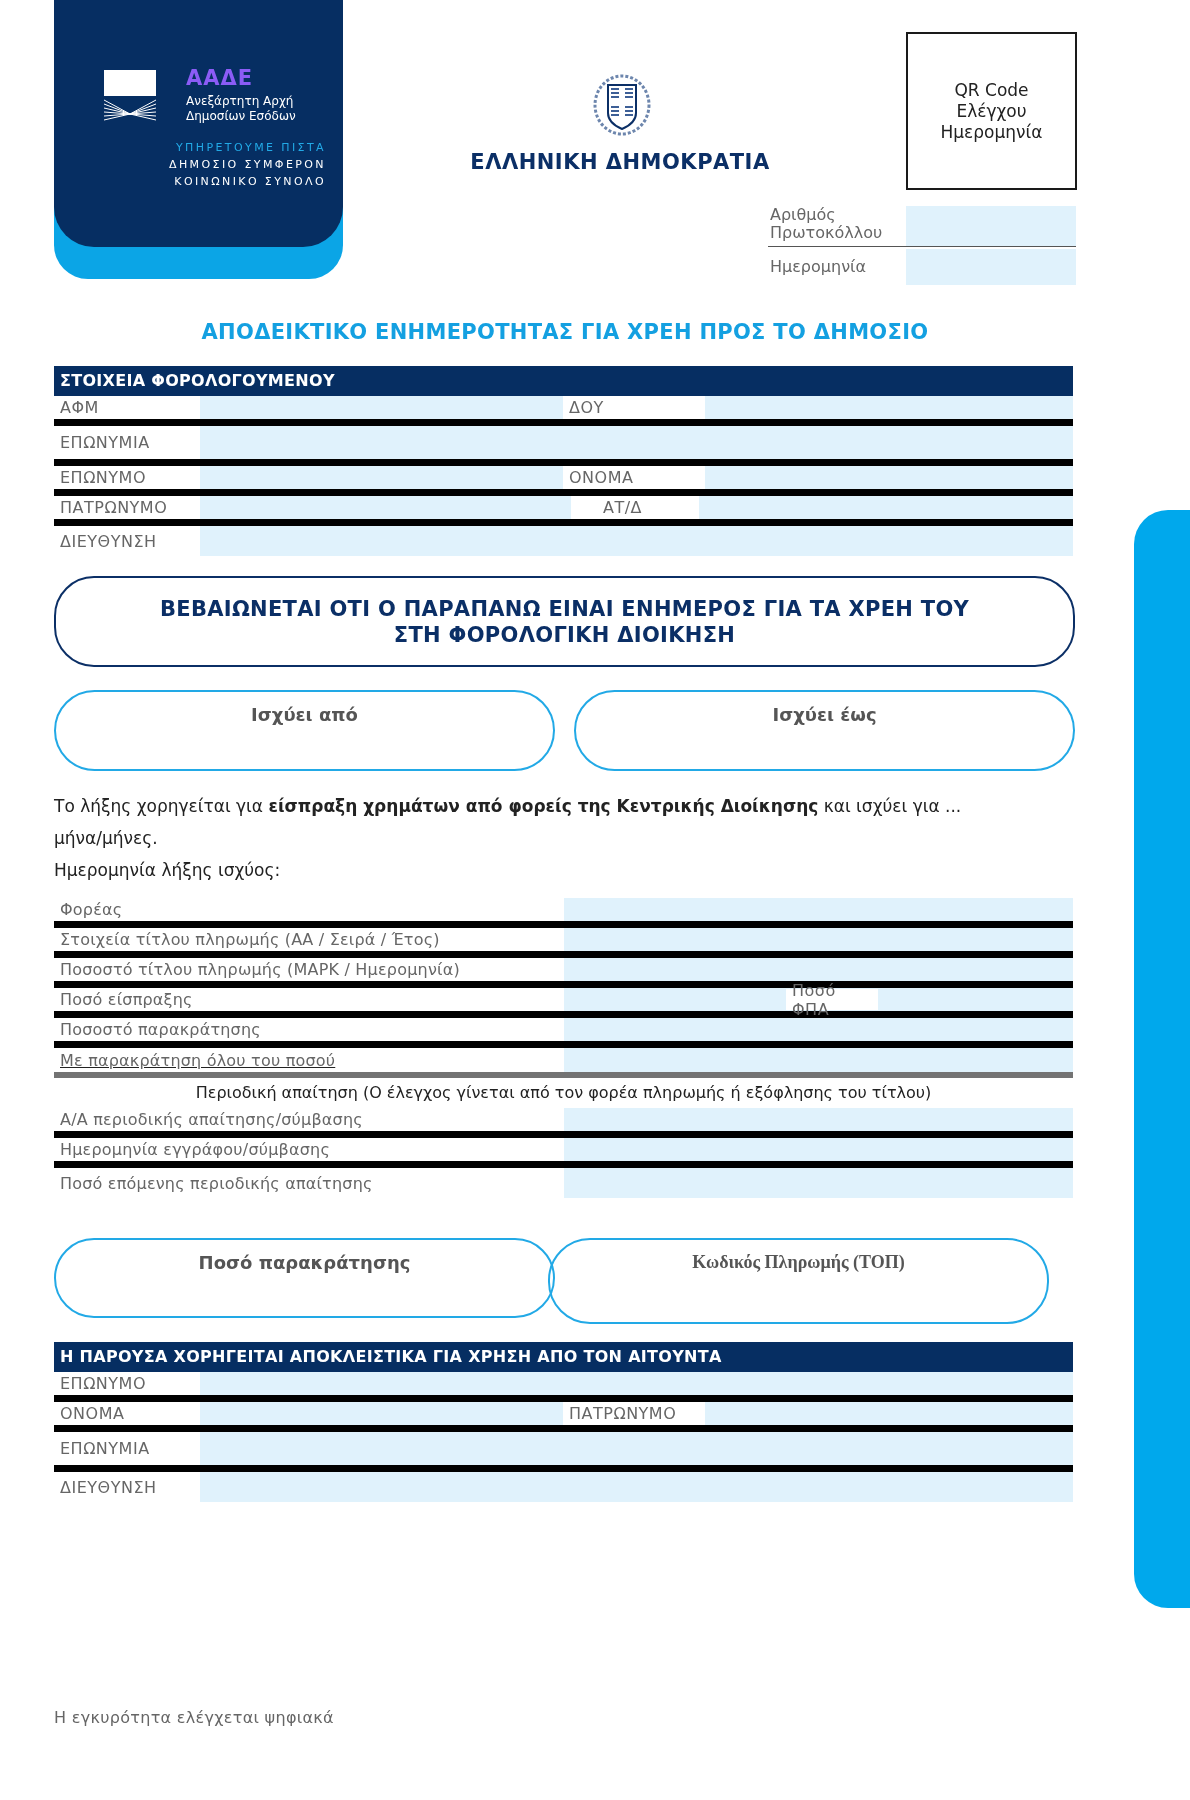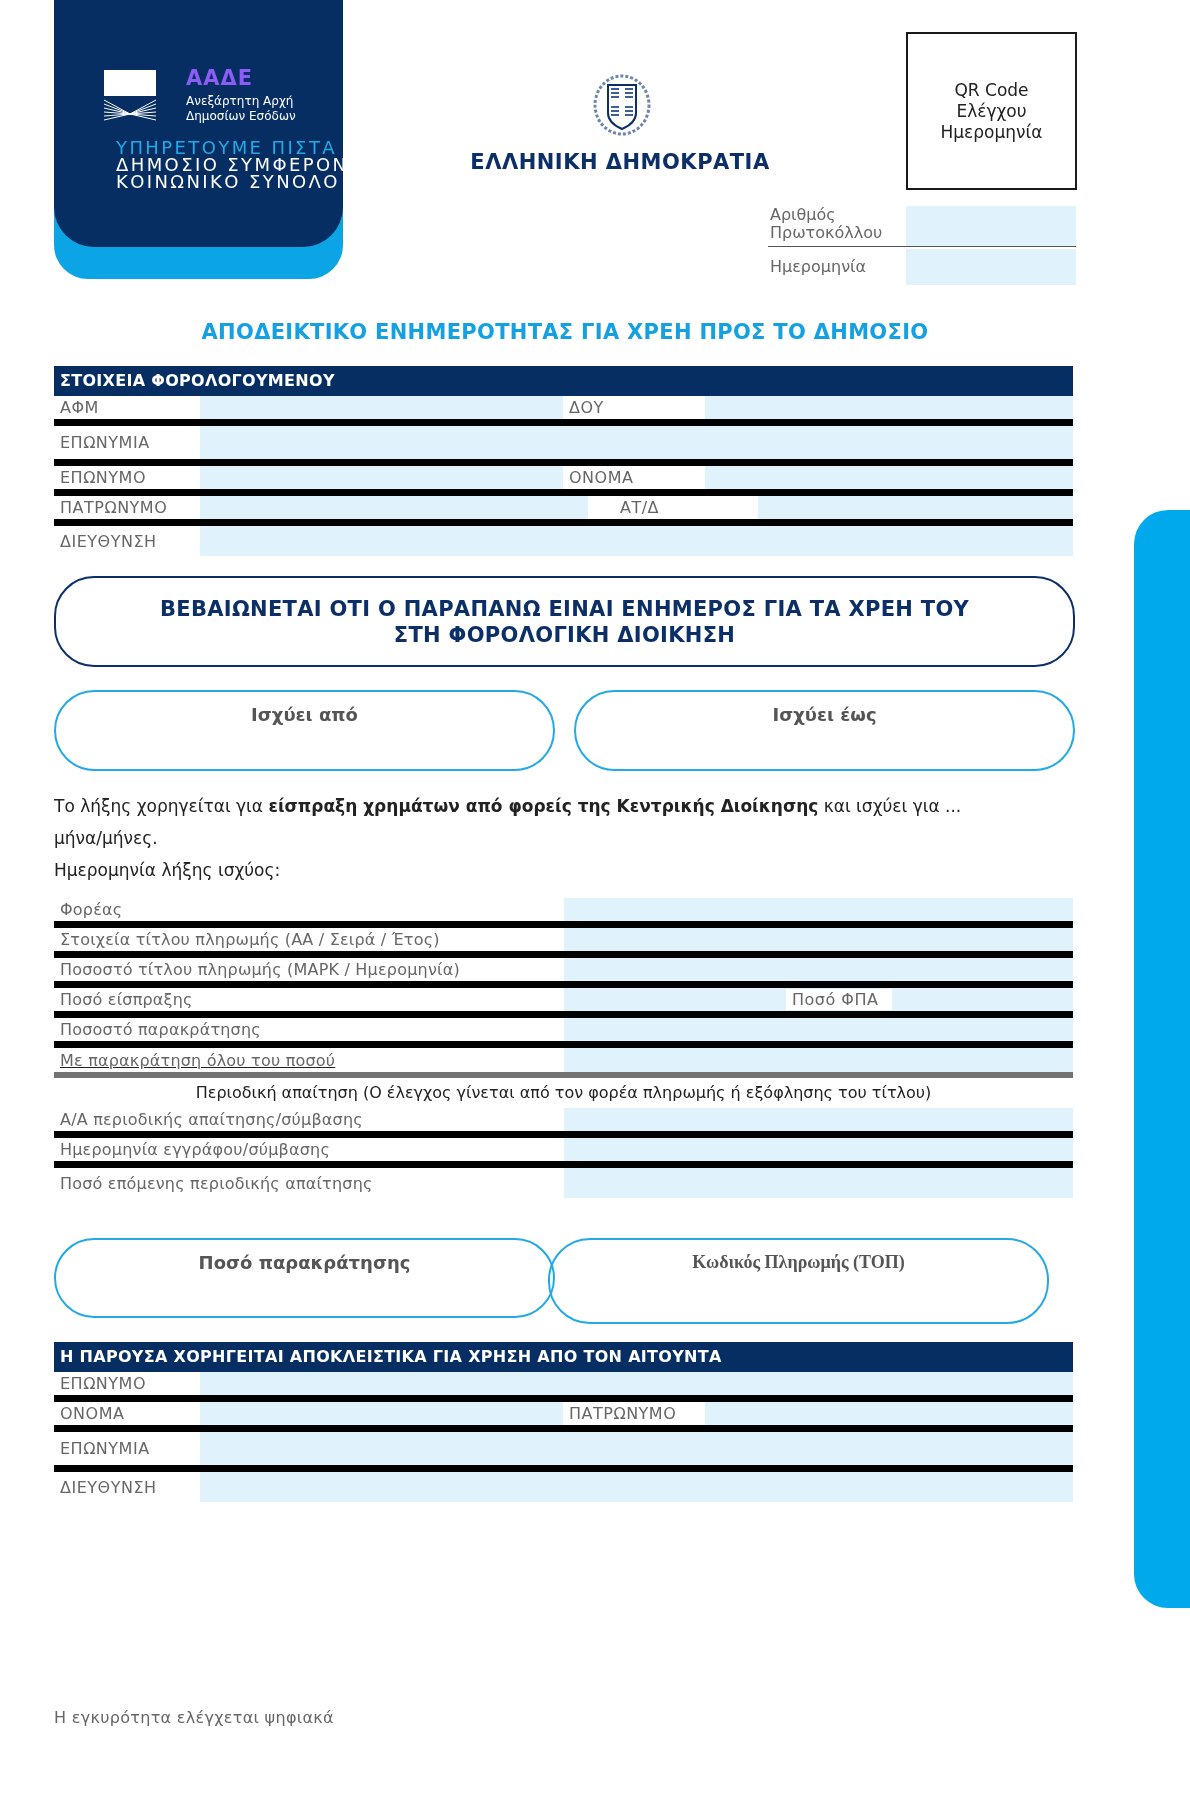--- a/index.html
+++ b/index.html
@@ -8,21 +8,21 @@
 
   .abs { position: absolute; }
 
   
   .logo-light { left: 54px; top: 0; width: 289px; height: 279px; background: #0ba5e6; border-radius: 0 0 34px 34px; }
   .logo-dark { left: 54px; top: 0; width: 289px; height: 247px; background: #062e62; border-radius: 0 0 40px 40px; }
   .logo-mark { left: 104px; top: 70px; width: 52px; height: 52px; background: #fff; }
   .logo-mark svg { position: absolute; left: 0; top: 26px; }
   .logo-abbr { left: 186px; top: 66px; color: #8b5cf6; font-weight: bold; font-size: 21px; letter-spacing: 1px; }
   .logo-name { left: 186px; top: 94px; color: #fff; font-size: 12px; line-height: 15px; width: 150px; }
-  .logo-slogan { left: 116px; top: 139px; width: 240px; font-size: 18px; letter-spacing: 2.4px; line-height: 17px; }
+  .logo-slogan { left: 86px; top: 139px; width: 240px; font-size: 11px; letter-spacing: 2.4px; line-height: 17px; text-align: right; }
   .logo-slogan .s1 { color: #22a9e6; }
   .logo-slogan .s2, .logo-slogan .s3 { color: #fff; }
 
   
   .emblem { left: 592px; top: 73px; width: 60px; height: 65px; }
   .republic { left: 440px; top: 150px; width: 360px; text-align: center; color: #0b2f66; font-weight: bold; font-size: 21px; letter-spacing: 0.5px; }
 
   
   .qr-box { left: 906px; top: 32px; width: 171px; height: 158px; border: 2px solid #1a1a1a; display: flex; align-items: center; justify-content: center; text-align: center; font-size: 17px; line-height: 21px; color: #222; }
   .proto-label1 { left: 770px; top: 206px; font-size: 16px; color: #666; line-height: 18px; width: 130px; }
@@ -130,21 +130,21 @@
     <span class="lbl" style="position:relative;">ΕΠΩΝΥΜΙΑ</span>
   </div>
   <div class="row" style="height:30px;">
     <div class="fill" style="left:146px; right:0;"></div>
     <span class="lbl" style="position:relative;">ΕΠΩΝΥΜΟ</span>
     <div class="mid" style="left:509px; width:142px;">ΟΝΟΜΑ</div>
   </div>
   <div class="row" style="height:30px;">
     <div class="fill" style="left:146px; right:0;"></div>
     <span class="lbl" style="position:relative;">ΠΑΤΡΩΝΥΜΟ</span>
-    <div class="mid" style="left:534px; width:170px;padding-left:32px;">ΑΤ/Δ</div>
+    <div class="mid" style="left:517px; width:128px;padding-left:32px;">ΑΤ/Δ</div>
   </div>
   <div class="row" style="height:30px;">
     <div class="fill" style="left:146px; right:0;"></div>
     <span class="lbl" style="position:relative;">ΔΙΕΥΘΥΝΣΗ</span>
   </div>
 </div>
 
 <div class="abs confirm">
   <div>ΒΕΒΑΙΩΝΕΤΑΙ ΟΤΙ Ο ΠΑΡΑΠΑΝΩ ΕΙΝΑΙ ΕΝΗΜΕΡΟΣ ΓΙΑ ΤΑ ΧΡΕΗ ΤΟΥ</div>
   <div>ΣΤΗ ΦΟΡΟΛΟΓΙΚΗ ΔΙΟΙΚΗΣΗ</div>
@@ -172,21 +172,21 @@
     <div class="fill" style="left:510px; right:0;"></div>
     <span class="lbl" style="position:relative;">Στοιχεία τίτλου πληρωμής (ΑΑ / Σειρά / Έτος)</span>
   </div>
   <div class="row" style="height:30px;">
     <div class="fill" style="left:510px; right:0;"></div>
     <span class="lbl" style="position:relative;">Ποσοστό τίτλου πληρωμής (ΜΑΡΚ / Ημερομηνία)</span>
   </div>
   <div class="row" style="height:30px;">
     <div class="fill" style="left:510px; right:0;"></div>
     <span class="lbl" style="position:relative;">Ποσό είσπραξης</span>
-    <div class="mid" style="left:732px; width:106px; top:1px; bottom:1px;">Ποσό ΦΠΑ</div>
+    <div class="mid" style="left:732px; width:92px; top:1px; bottom:1px;">Ποσό ΦΠΑ</div>
   </div>
   <div class="row" style="height:30px;">
     <div class="fill" style="left:510px; right:0;"></div>
     <span class="lbl" style="position:relative;">Ποσοστό παρακράτησης</span>
   </div>
   <div class="row" style="height:30px; border-bottom:6px solid #737373;text-decoration:underline;">
     <div class="fill" style="left:510px; right:0;"></div>
     <span class="lbl" style="position:relative;">Με παρακράτηση όλου του ποσού</span>
   </div>
   <div class="periodic">Περιοδική απαίτηση (Ο έλεγχος γίνεται από τον φορέα πληρωμής ή εξόφλησης του τίτλου)</div>

